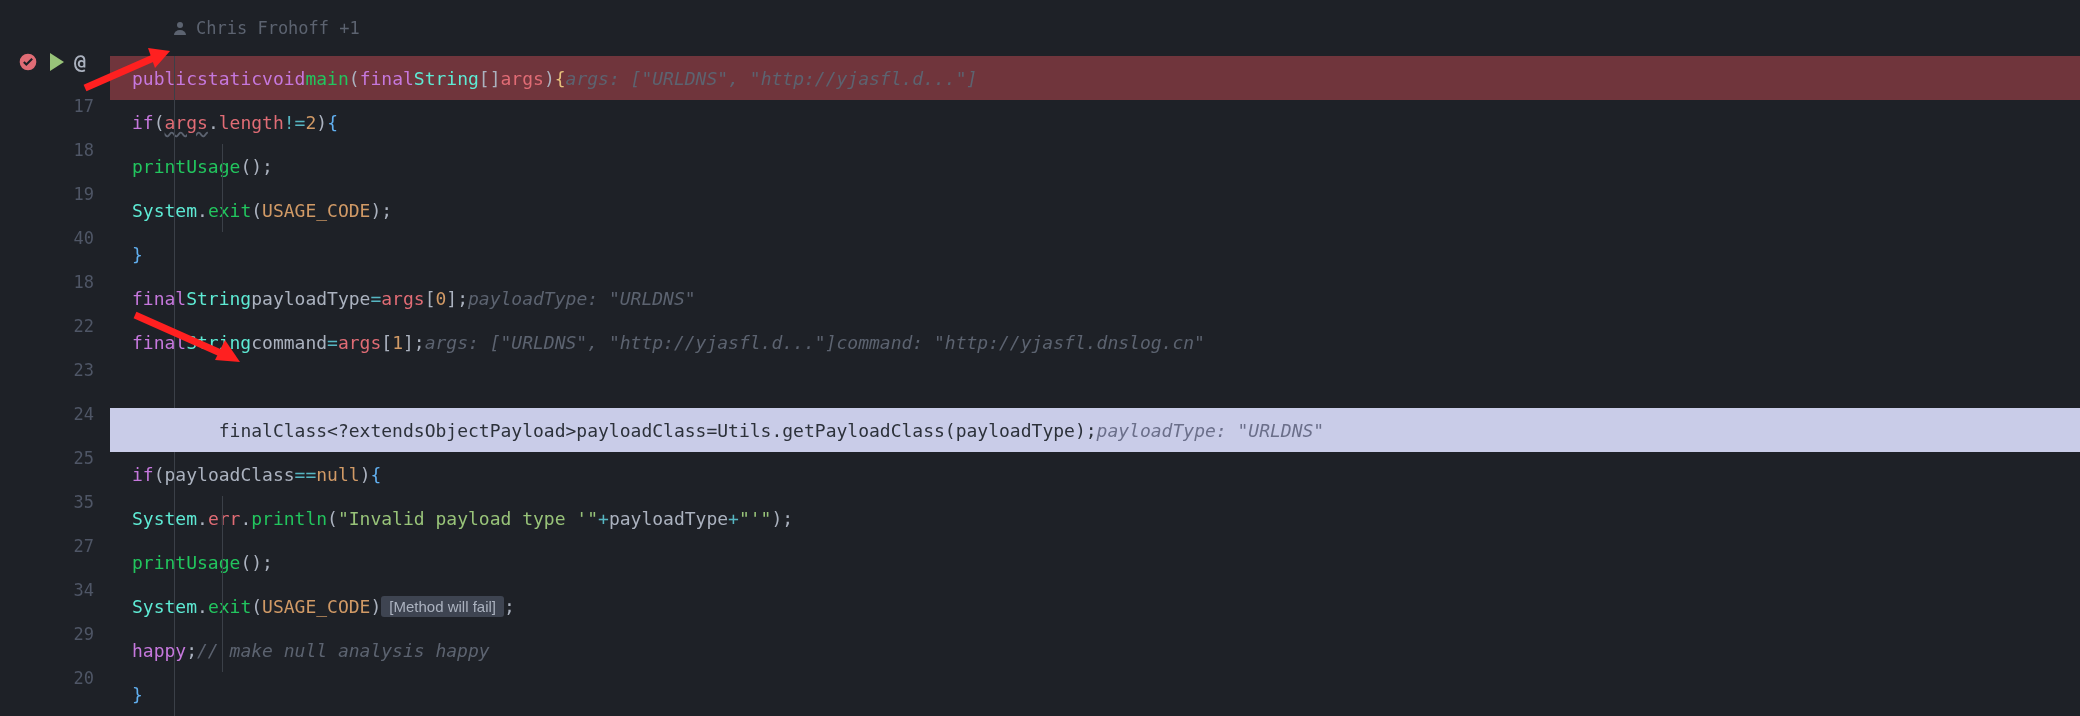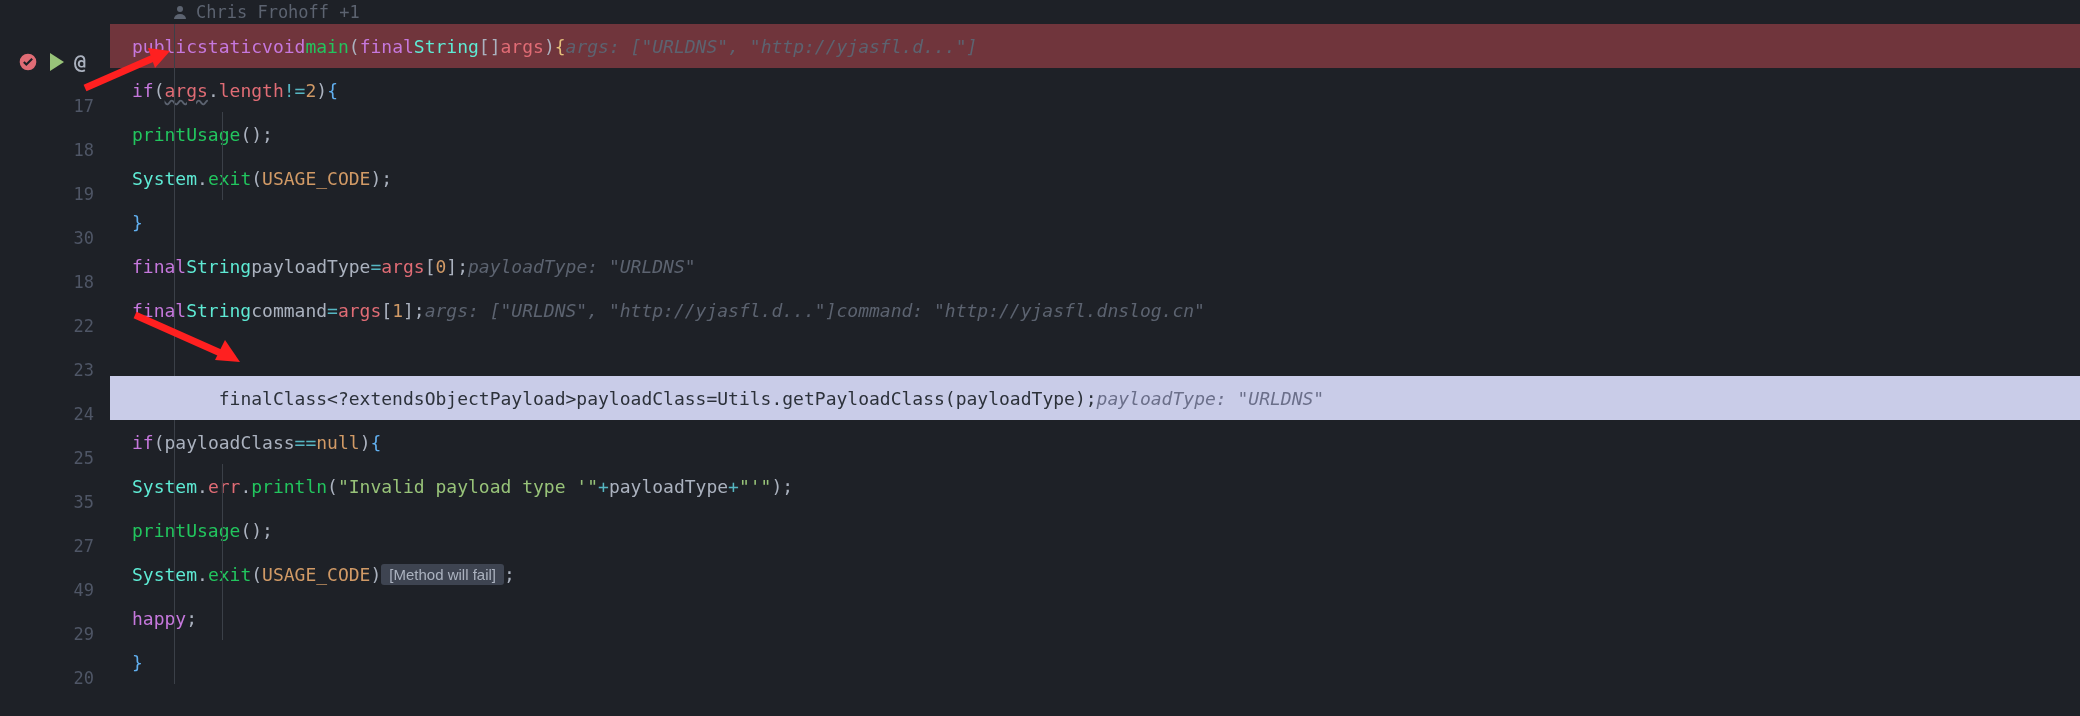--- a/index.html
+++ b/index.html
@@ -59,21 +59,21 @@
   }
   .code-row {
     height: 44px;
     display: flex;
     align-items: center;
     white-space: pre;
     padding-left: 22px;
     position: relative;
   }
   .author-row {
-    height: 24px;
+    height: 56px;
     color: #5c6370;
     font-size: 17px;
     display: flex;
     align-items: center;
     padding-left: 62px;
   }
   .author-icon {
     width: 16px; height: 16px;
     margin-right: 8px;
     fill: #5c6370;
@@ -133,29 +133,29 @@
       <svg class="icon-breakpoint" viewBox="0 0 24 24">
           <circle cx="12" cy="12" r="10" fill="#e06c75"></circle>
           <path d="M7 12 l3 3 l7 -7" stroke="#1e2127" stroke-width="2.5" fill="none"></path>
         </svg>
       <span class="icon-run"></span>
       <span class="icon-at">@</span>
     </div>
     <div class="gutter-row">17</div>
     <div class="gutter-row">18</div>
     <div class="gutter-row">19</div>
-    <div class="gutter-row">30</div>
+    <div class="gutter-row">40</div>
     <div class="gutter-row">18</div>
     <div class="gutter-row">22</div>
     <div class="gutter-row">23</div>
     <div class="gutter-row">24</div>
     <div class="gutter-row">25</div>
     <div class="gutter-row">35</div>
     <div class="gutter-row">27</div>
-    <div class="gutter-row">49</div>
+    <div class="gutter-row">34</div>
     <div class="gutter-row">29</div>
     <div class="gutter-row">20</div>
   </div>
 
   <div class="code-col">
     <div class="author-row">
       <svg class="author-icon" viewBox="0 0 16 16">
           <circle cx="8" cy="5" r="3"></circle>
           <path d="M2 15 a6 5 0 0 1 12 0 z"></path>
         </svg>
@@ -181,21 +181,21 @@
     <div class="code-row hl-select"><span class="c-plain">        </span><span class="c-kw">final</span> <span class="c-type">Class</span><span class="c-punc">&lt;?</span> <span class="c-kw">extends</span> <span class="c-type">ObjectPayload</span><span class="c-punc">&gt;</span> <span class="c-def">payloadClass</span> <span class="c-op">=</span> <span class="c-type">Utils</span><span class="c-punc">.</span><span class="c-fn">getPayloadClass</span><span class="c-punc">(</span><span class="c-var">payloadType</span><span class="c-punc">);</span>   <span class="c-hint">payloadType: "URLDNS"</span></div>
 
     <div class="code-row"><span class="guide" style="left:64px"></span>        <span class="c-kw">if</span> <span class="c-punc">(</span><span class="c-plain">payloadClass</span> <span class="c-op">==</span> <span class="c-const">null</span><span class="c-punc">)</span> <span class="c-brace2">{</span></div>
 
     <div class="code-row"><span class="guide" style="left:64px"></span><span class="guide" style="left:112px"></span>            <span class="c-type">System</span><span class="c-punc">.</span><span class="c-var">err</span><span class="c-punc">.</span><span class="c-fn">println</span><span class="c-punc">(</span><span class="c-str">"Invalid payload type '"</span> <span class="c-op">+</span> <span class="c-plain">payloadType</span> <span class="c-op">+</span> <span class="c-str">"'"</span><span class="c-punc">);</span></div>
 
     <div class="code-row"><span class="guide" style="left:64px"></span><span class="guide" style="left:112px"></span>            <span class="c-fn">printUsage</span><span class="c-punc">();</span></div>
 
     <div class="code-row"><span class="guide" style="left:64px"></span><span class="guide" style="left:112px"></span>            <span class="c-type">System</span><span class="c-punc">.</span><span class="c-fn">exit</span><span class="c-punc">(</span><span class="c-const">USAGE_CODE</span><span class="c-punc">)</span> <span class="badge">[Method will fail]</span> <span class="c-punc">;</span></div>
 
-    <div class="code-row"><span class="guide" style="left:64px"></span><span class="guide" style="left:112px"></span>            <span class="c-kw">happy</span><span class="c-punc">;</span> </div>
+    <div class="code-row"><span class="guide" style="left:64px"></span><span class="guide" style="left:112px"></span>            <span class="c-kw">happy</span><span class="c-punc">;</span> <span class="c-comment">// make null analysis happy</span></div>
 
     <div class="code-row"><span class="guide" style="left:64px"></span>        <span class="c-brace2">}</span></div>
 
     <svg class="arrow" style="left:-30px; top:48px;" width="100" height="50" viewBox="0 0 100 50">
       <line x1="5" y1="40" x2="78" y2="8" stroke="#ff2020" stroke-width="7"></line>
       <polygon points="90,3 68,0 75,20" fill="#ff2020"></polygon>
     </svg>
     <svg class="arrow" style="left:20px; top:310px;" width="120" height="60" viewBox="0 0 120 60">
       <line x1="5" y1="5" x2="95" y2="45" stroke="#ff2020" stroke-width="7"></line>
       <polygon points="110,52 85,50 95,30" fill="#ff2020"></polygon>

